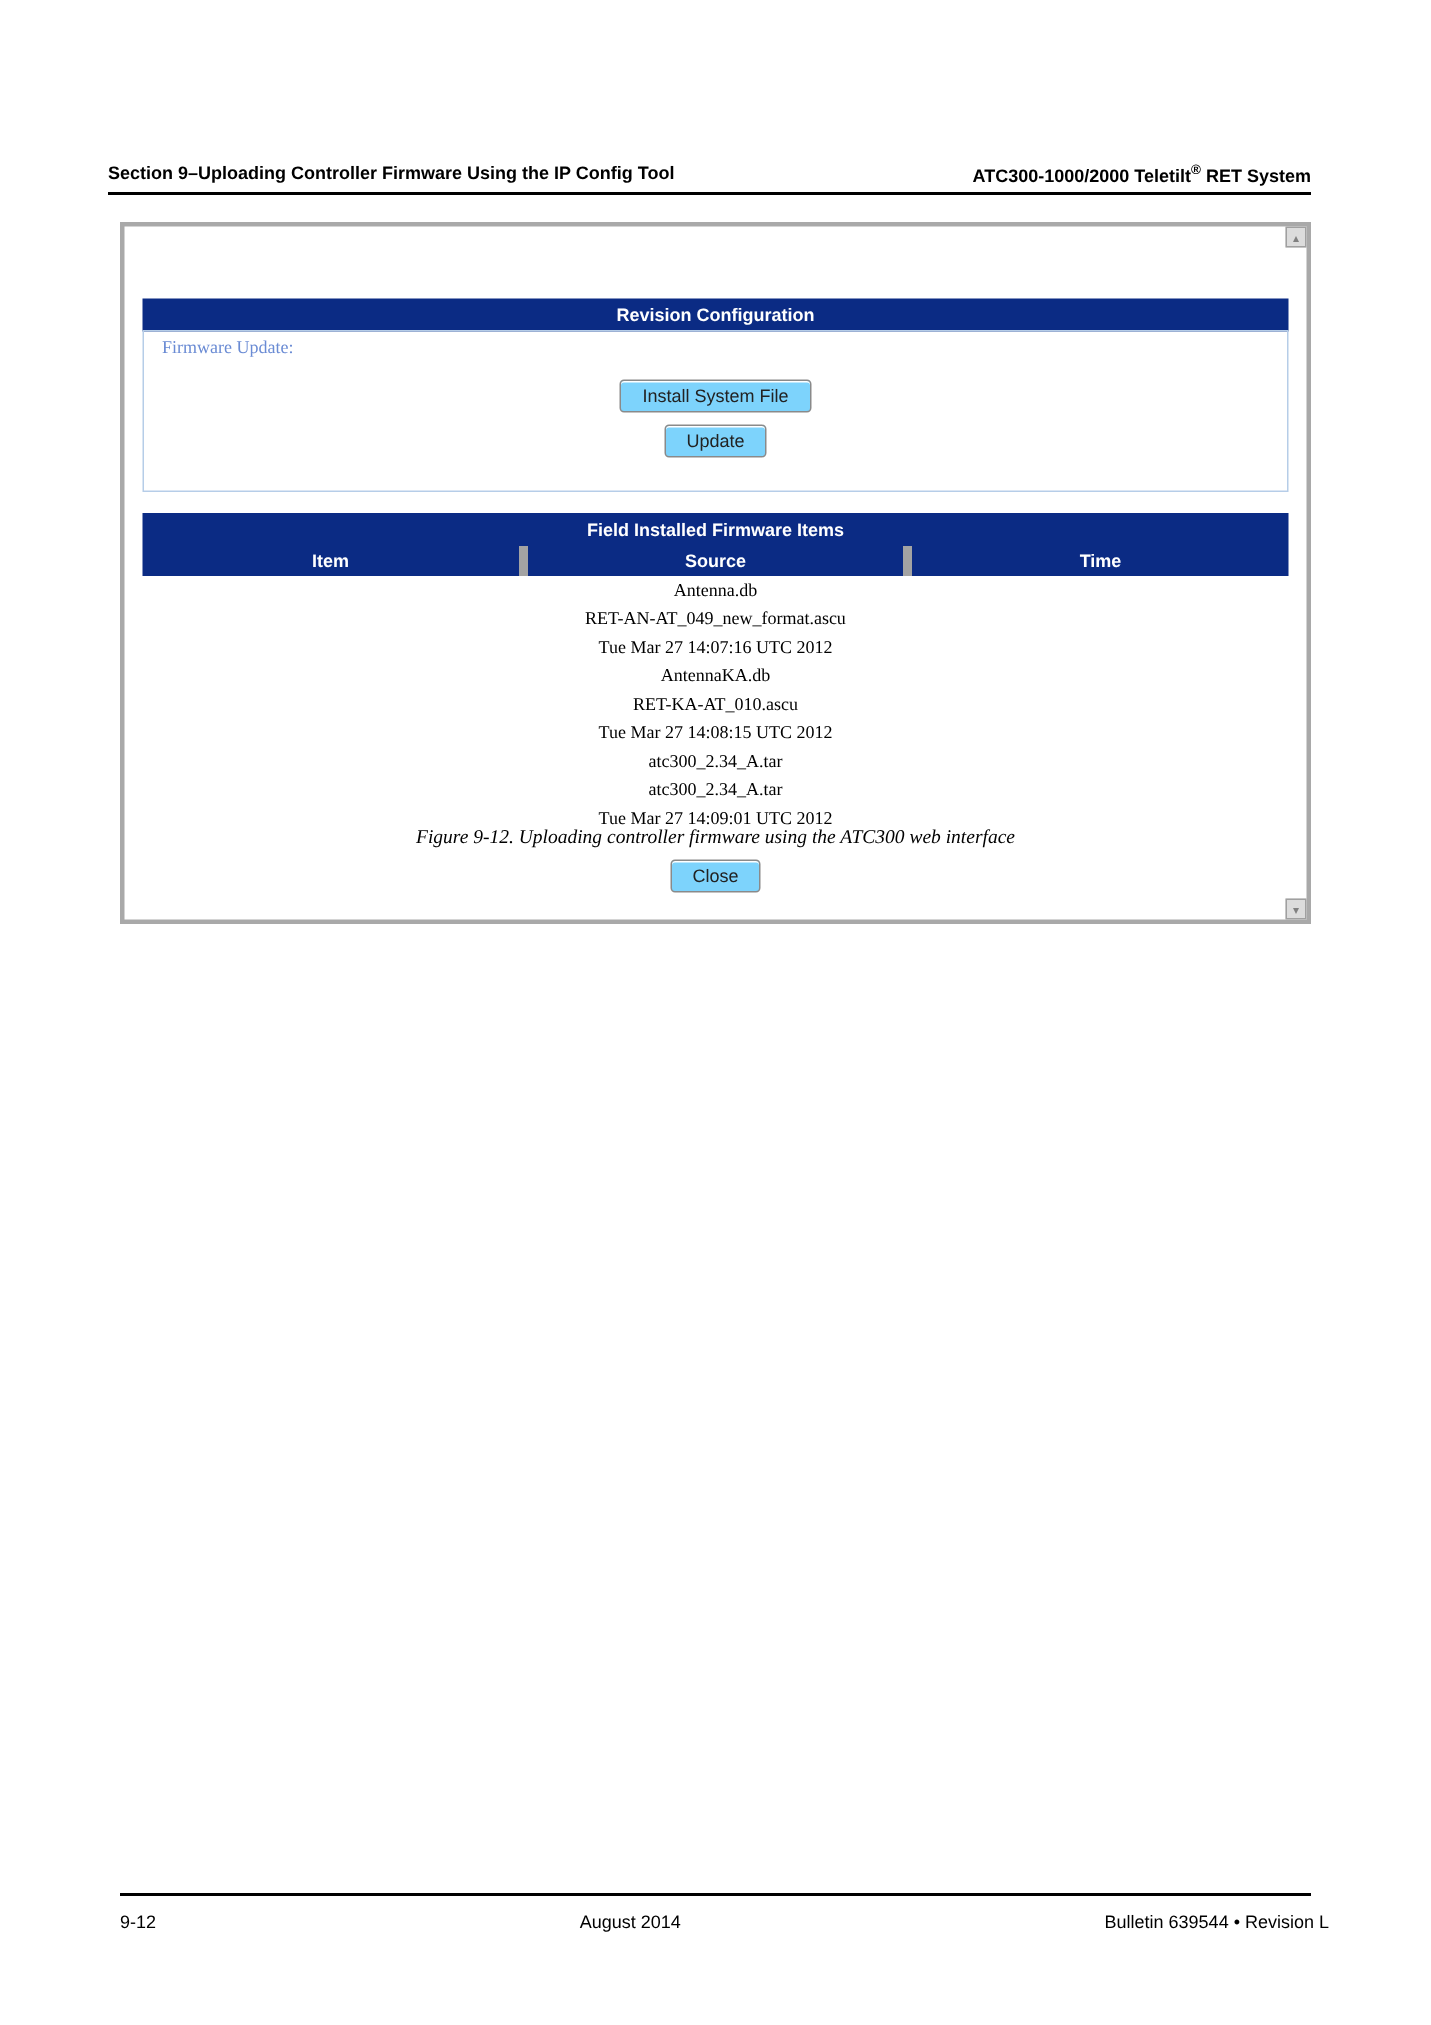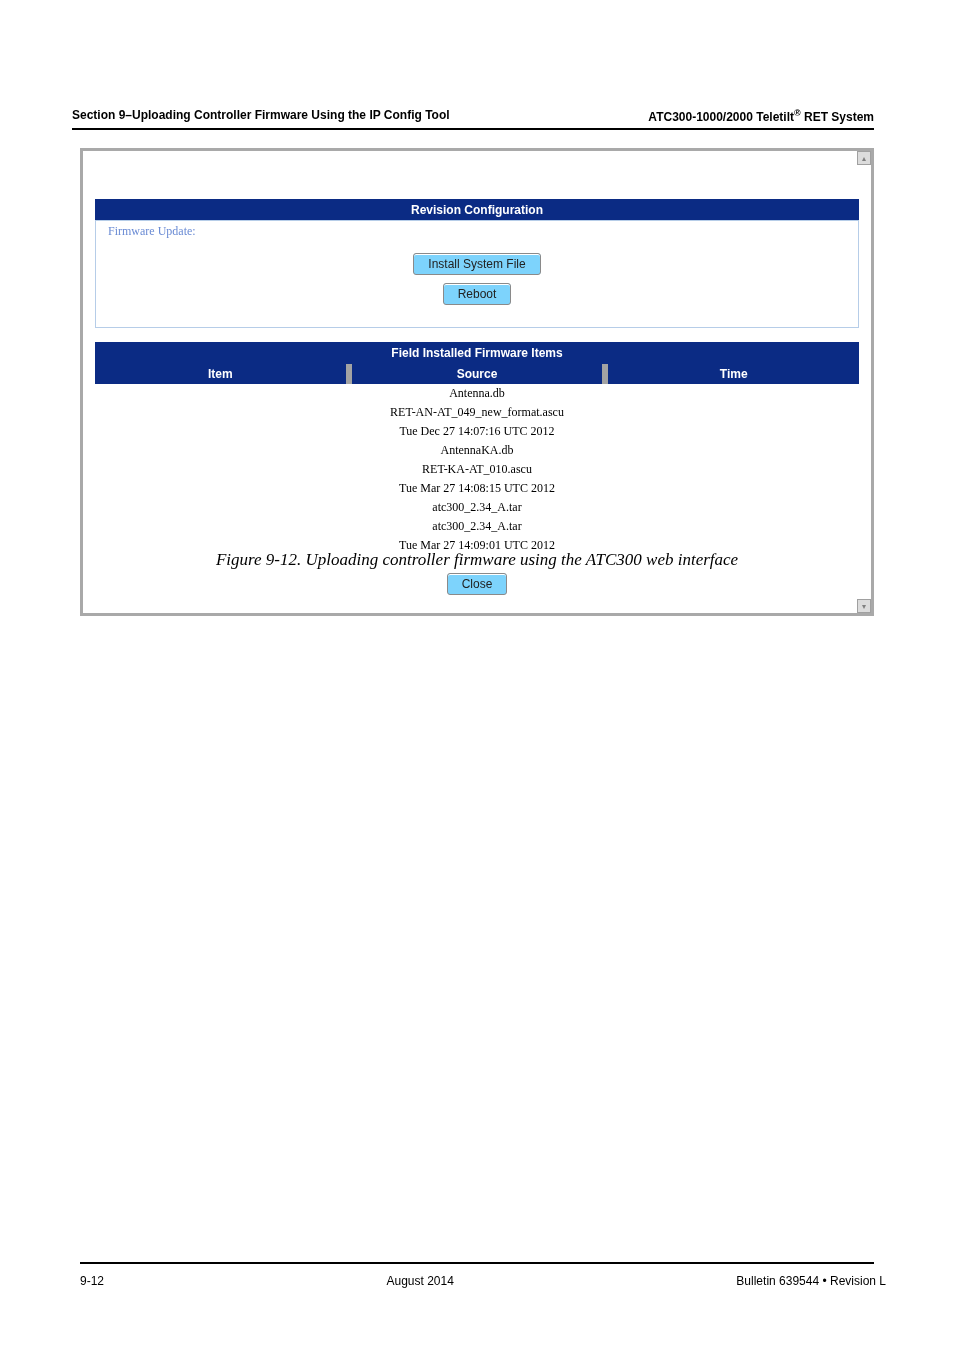--- a/index.html
+++ b/index.html
@@ -161,21 +161,21 @@
   .tbl-head > div:last-child { border-right: none; }
   .tbl-row { display:flex; font-family: Georgia, serif; font-size: 12px; flex-direction: column; }
   .tbl-row > div { flex:1; text-align:center; padding: 2px 0; }
   .close-row { text-align:center; margin-top: 14px; }
 
   .caption {
     position: absolute;
     left: 80px; right: 80px;
     font-family: Georgia, "Times New Roman", serif;
     font-style: italic;
-    font-size: 17px;
+    font-size: 13px;
     text-align: center;
   }
 
   .footer-line {
     position: absolute;
     left: 80px; right: 80px;
     bottom: 86px;
     border-top: 2px solid #000;
   }
   .footer {
@@ -204,35 +204,35 @@
     <div class="scroll-btn bottom">▾</div>
 
     <div class="inner">
 
 
       <div class="blue-bar">Revision Configuration</div>
       <div class="fw-fieldset">
         <span class="fw-legend">Firmware Update:</span>
         <div class="fw-center">
           <span class="ui-btn">Install System File</span><br>
-          <span class="ui-btn">Reboot</span>
+          <span class="ui-btn">Update</span>
         </div>
       </div>
 
       <div class="tbl">
         <div class="blue-bar" style="margin-top:0">Field Installed Firmware Items</div>
         <div class="tbl-head">
           <div>Item</div>
           <div>Source</div>
           <div>Time</div>
         </div>
         <div class="tbl-row">
           <div>Antenna.db</div>
           <div>RET-AN-AT_049_new_format.ascu</div>
-          <div>Tue Dec 27 14:07:16 UTC 2012</div>
+          <div>Tue Mar 27 14:07:16 UTC 2012</div>
         </div>
         <div class="tbl-row">
           <div>AntennaKA.db</div>
           <div>RET-KA-AT_010.ascu</div>
           <div>Tue Mar 27 14:08:15 UTC 2012</div>
         </div>
         <div class="tbl-row">
           <div>atc300_2.34_A.tar</div>
           <div>atc300_2.34_A.tar</div>
           <div>Tue Mar 27 14:09:01 UTC 2012</div>

